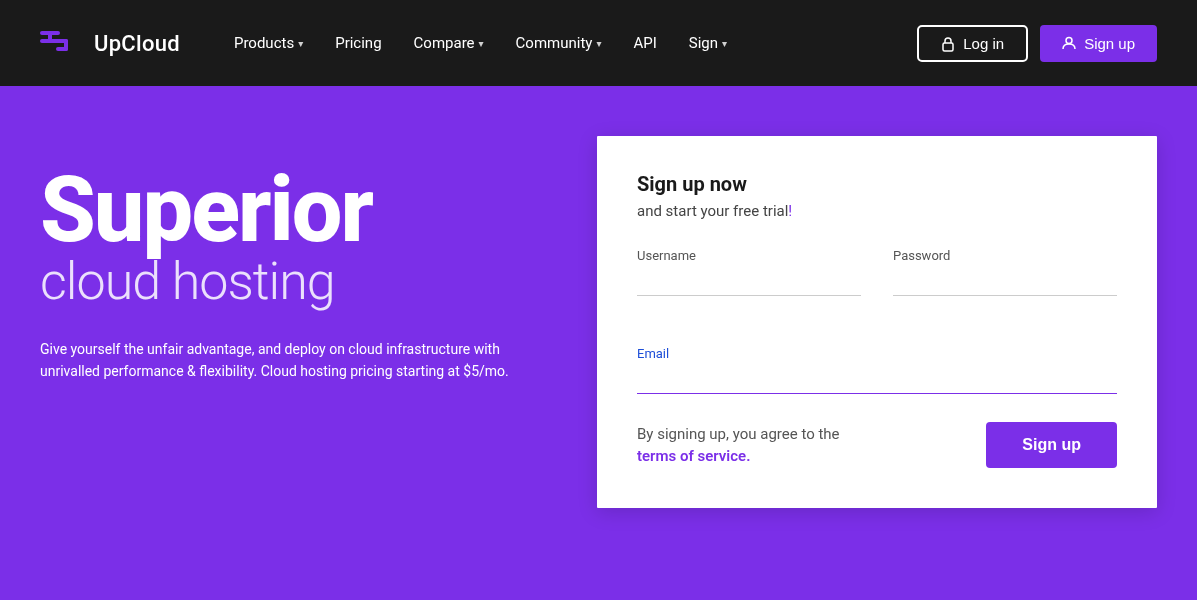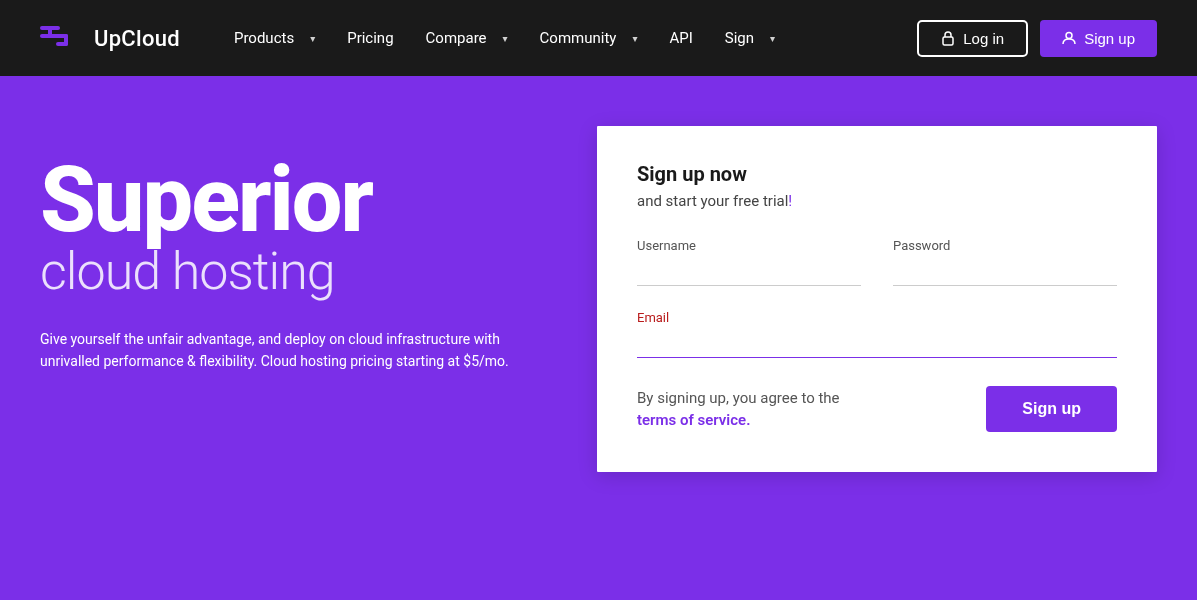--- a/index.html
+++ b/index.html
@@ -11,21 +11,21 @@
     body {
       font-family: -apple-system, BlinkMacSystemFont, 'Segoe UI', Roboto, sans-serif;
       width: 1197px;
       height: 600px;
       overflow: hidden;
     }
 
     
     nav {
       background-color: #1a1a1a;
-      height: 76px;
+      height: 86px;
       display: flex;
       align-items: center;
       padding: 4px 40px;
       gap: 0;
     }
 
     .logo-area {
       display: flex;
       align-items: center;
       gap: 10px;
@@ -51,21 +51,21 @@
       flex: 1;
     }
 
     .nav-item {
       color: #ffffff;
       font-size: 15px;
       padding: 8px 14px;
       cursor: pointer;
       display: flex;
       align-items: center;
-      gap: 16px;
+      gap: 4px;
       white-space: nowrap;
     }
 
     .chevron {
       font-size: 10px;
       opacity: 0.8;
     }
 
     .nav-actions {
       display: flex;
@@ -75,21 +75,21 @@
 
     .btn-login {
       color: #ffffff;
       border: 2px solid #ffffff;
       background: transparent;
       padding: 8px 22px;
       border-radius: 5px;
       font-size: 15px;
       cursor: pointer;
       display: flex;
-      align-items: center;
+      align-items: flex-end;
       gap: 8px;
       white-space: nowrap;
     }
 
     .btn-signup-nav {
       color: #ffffff;
       background-color: #7b2fe8;
       border: none;
       padding: 10px 22px;
       border-radius: 4px;
@@ -319,21 +319,21 @@
         <input type="text" style="">
       </div>
       <div class="form-field">
         <label>Password</label>
         <input type="password" style="">
       </div>
     </div>
 
     <div class="form-row form-row-email">
       <div class="form-field email-focused" style="flex:1">
-        <label style="color:#b91c1c;">Email</label>
+        <label style="color:#1d4ed8;margin-top:26px;">Email</label>
         <input type="email" style="border-bottom-color: rgb(123, 47, 232);">
       </div>
     </div>
 
     <div class="form-footer">
       <div class="tos-text">
         <span>By signing up, you agree to the</span><br>
         <a class="tos-link">terms of service.</a>
       </div>
       <button class="btn-signup-form">Sign up</button>

